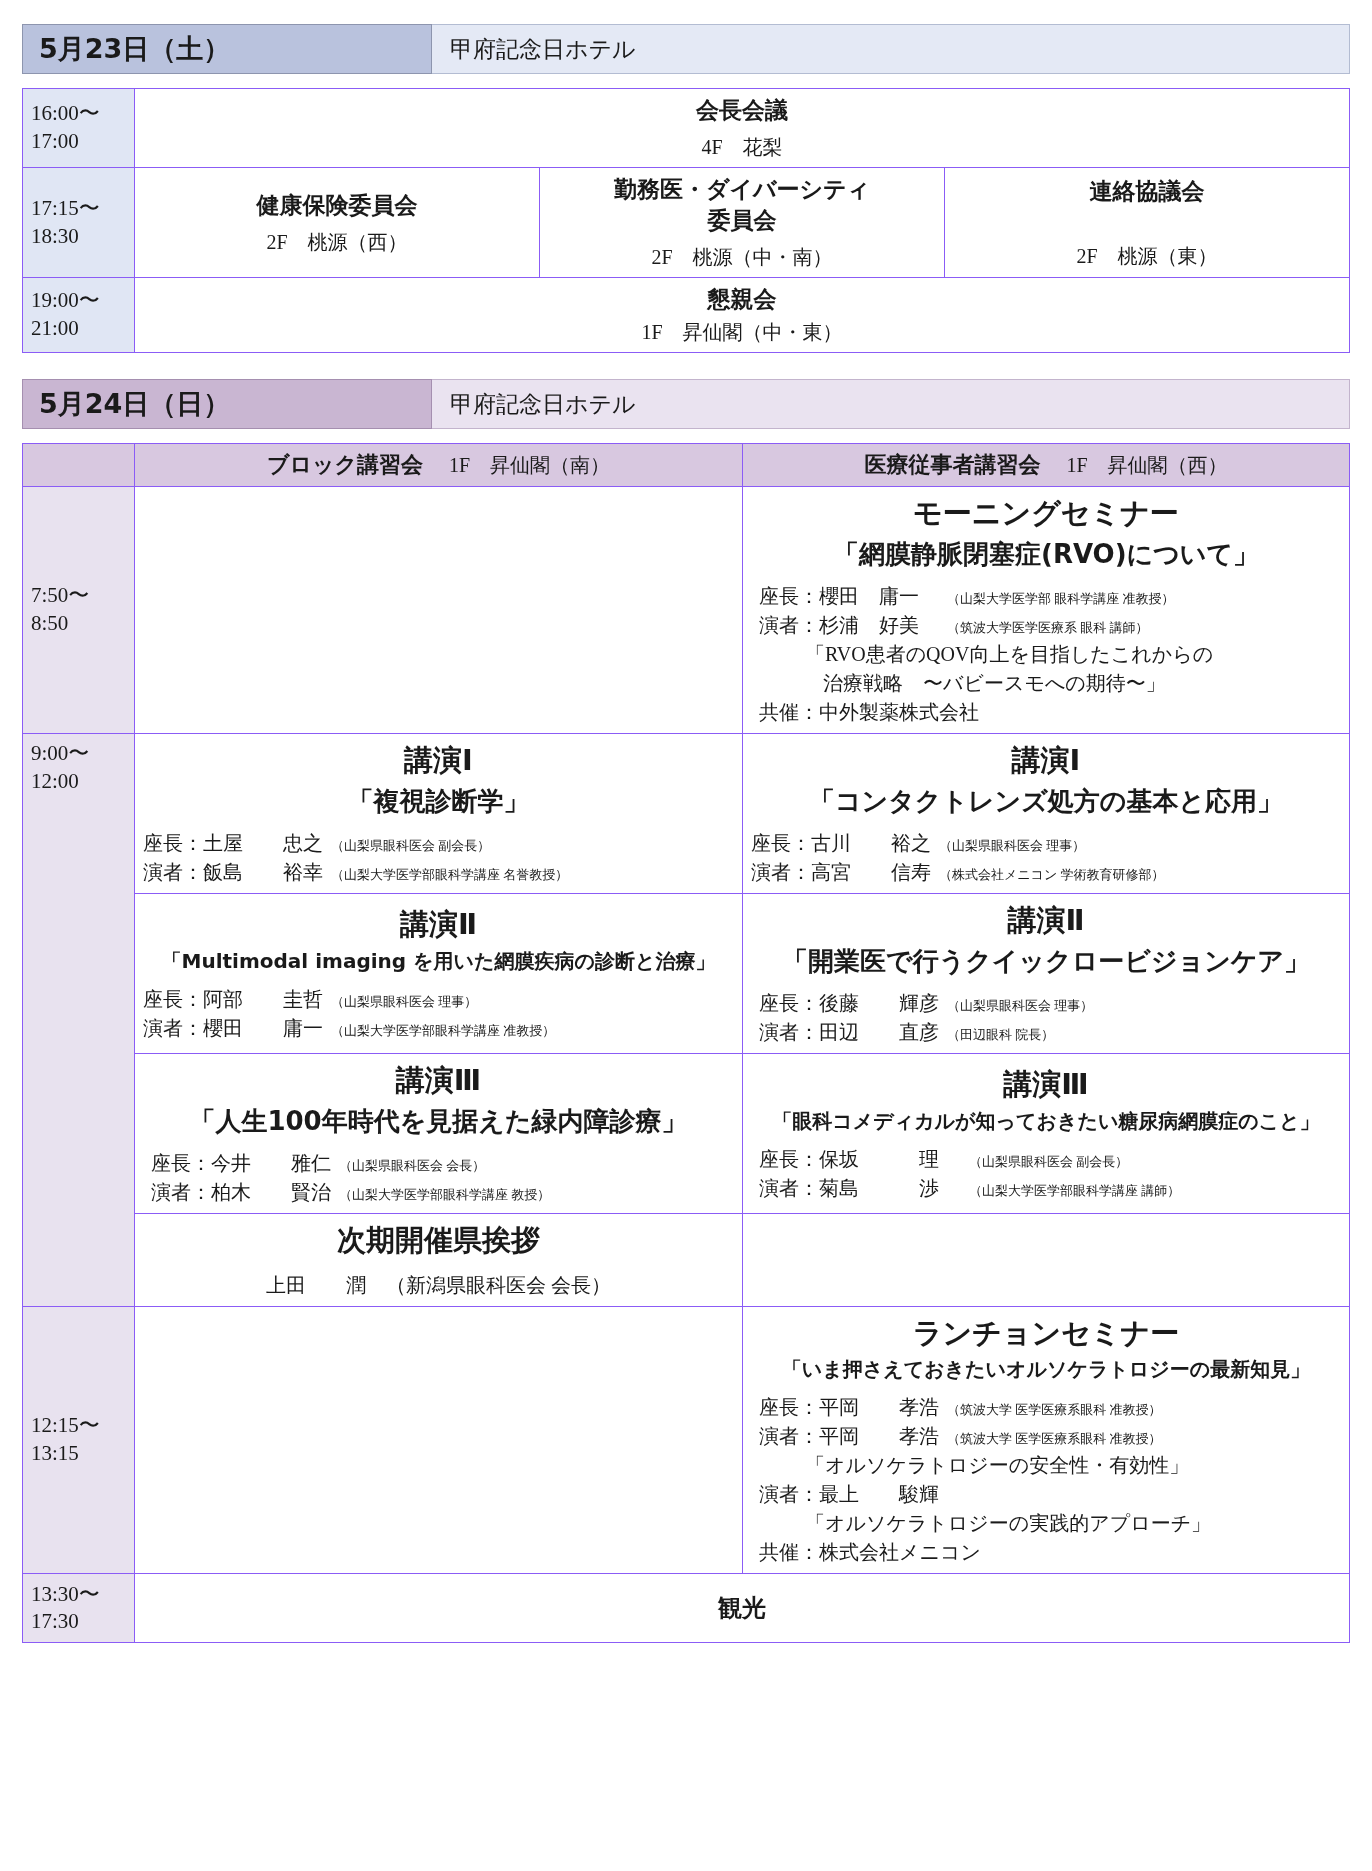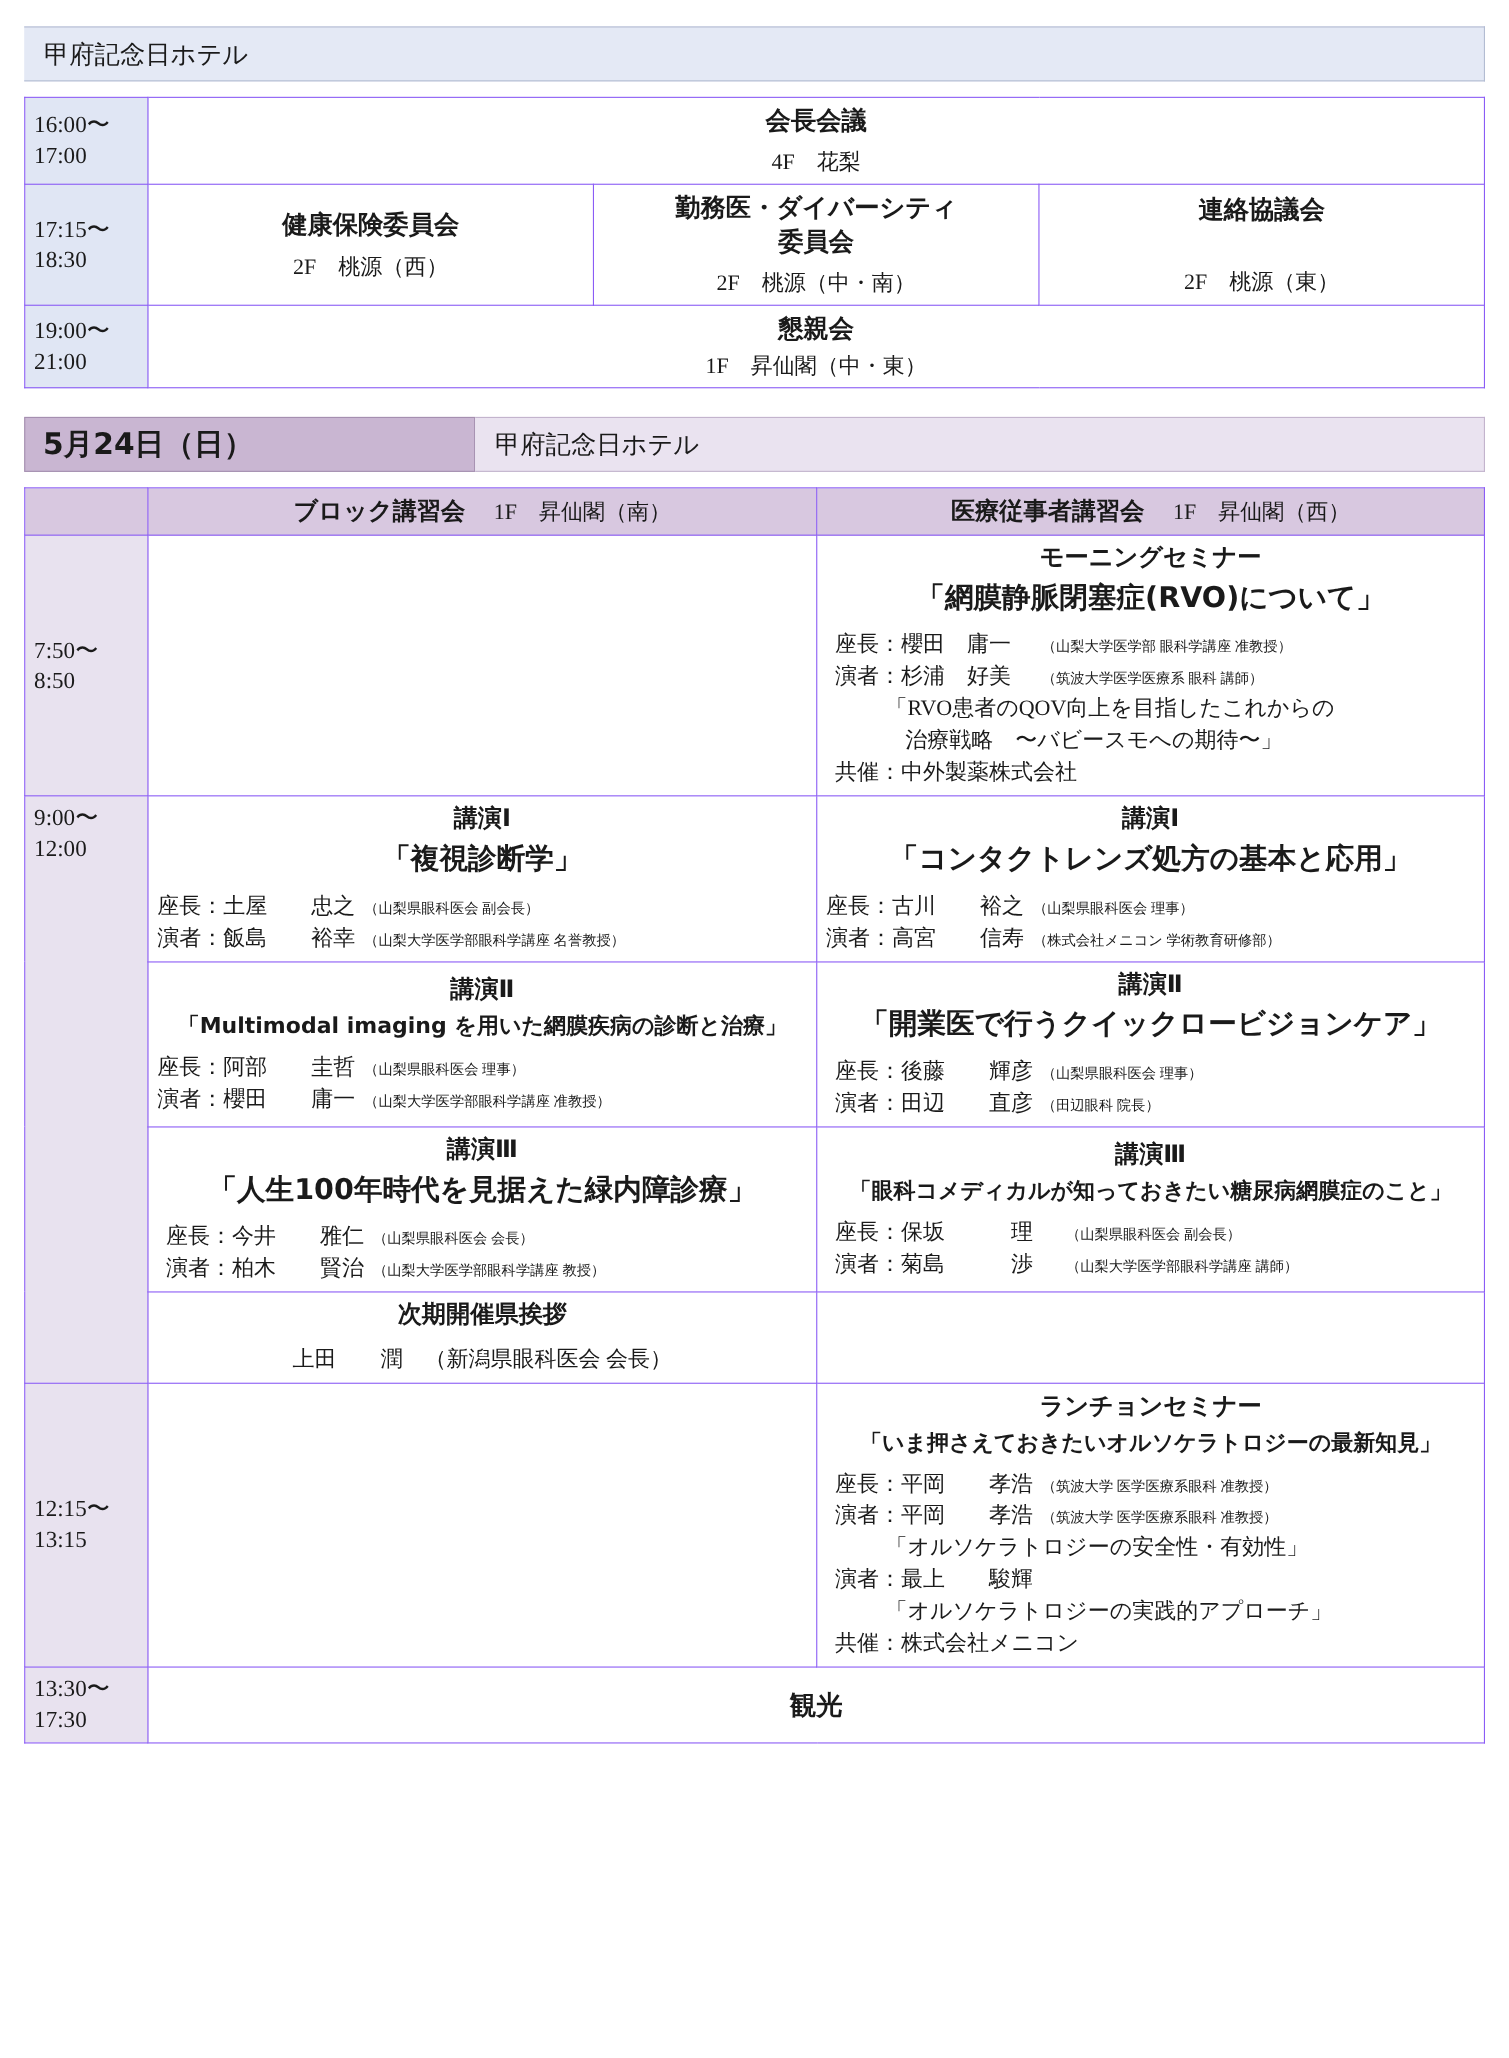--- a/index.html
+++ b/index.html
@@ -101,21 +101,21 @@
     margin-left: 26px;
   }
   .colhead-empty { background: #d8c8e0; }
 
   
   .sess { padding: 10px 12px 12px 12px; }
   .sess-head {
     font-family: "DejaVu Sans", "Liberation Sans", sans-serif;
     font-weight: bold;
     text-align: center;
-    font-size: 22px;
+    font-size: 29px;
     line-height: 1.4;
   }
   .sess-sub {
     font-family: "DejaVu Sans", "Liberation Sans", sans-serif;
     font-weight: bold;
     text-align: center;
     font-size: 26px;
     line-height: 1.4;
     margin-top: 2px;
   }
@@ -140,20 +140,21 @@
     text-align: center;
   }
   .spacer-24 { height: 26px; }
 </style>
 </head>
 <body>
 
 <div class="page">
 
   <div class="day-banner banner-sat">
+    <div class="date-cell">5月23日（土）</div>
     <div class="venue-cell">甲府記念日ホテル</div>
   </div>
 
   <table class="sched">
     <tbody>
       <tr>
         <td class="timecell time-sat">
           <div>16:00〜</div>
           <div>17:00</div>
         </td>

